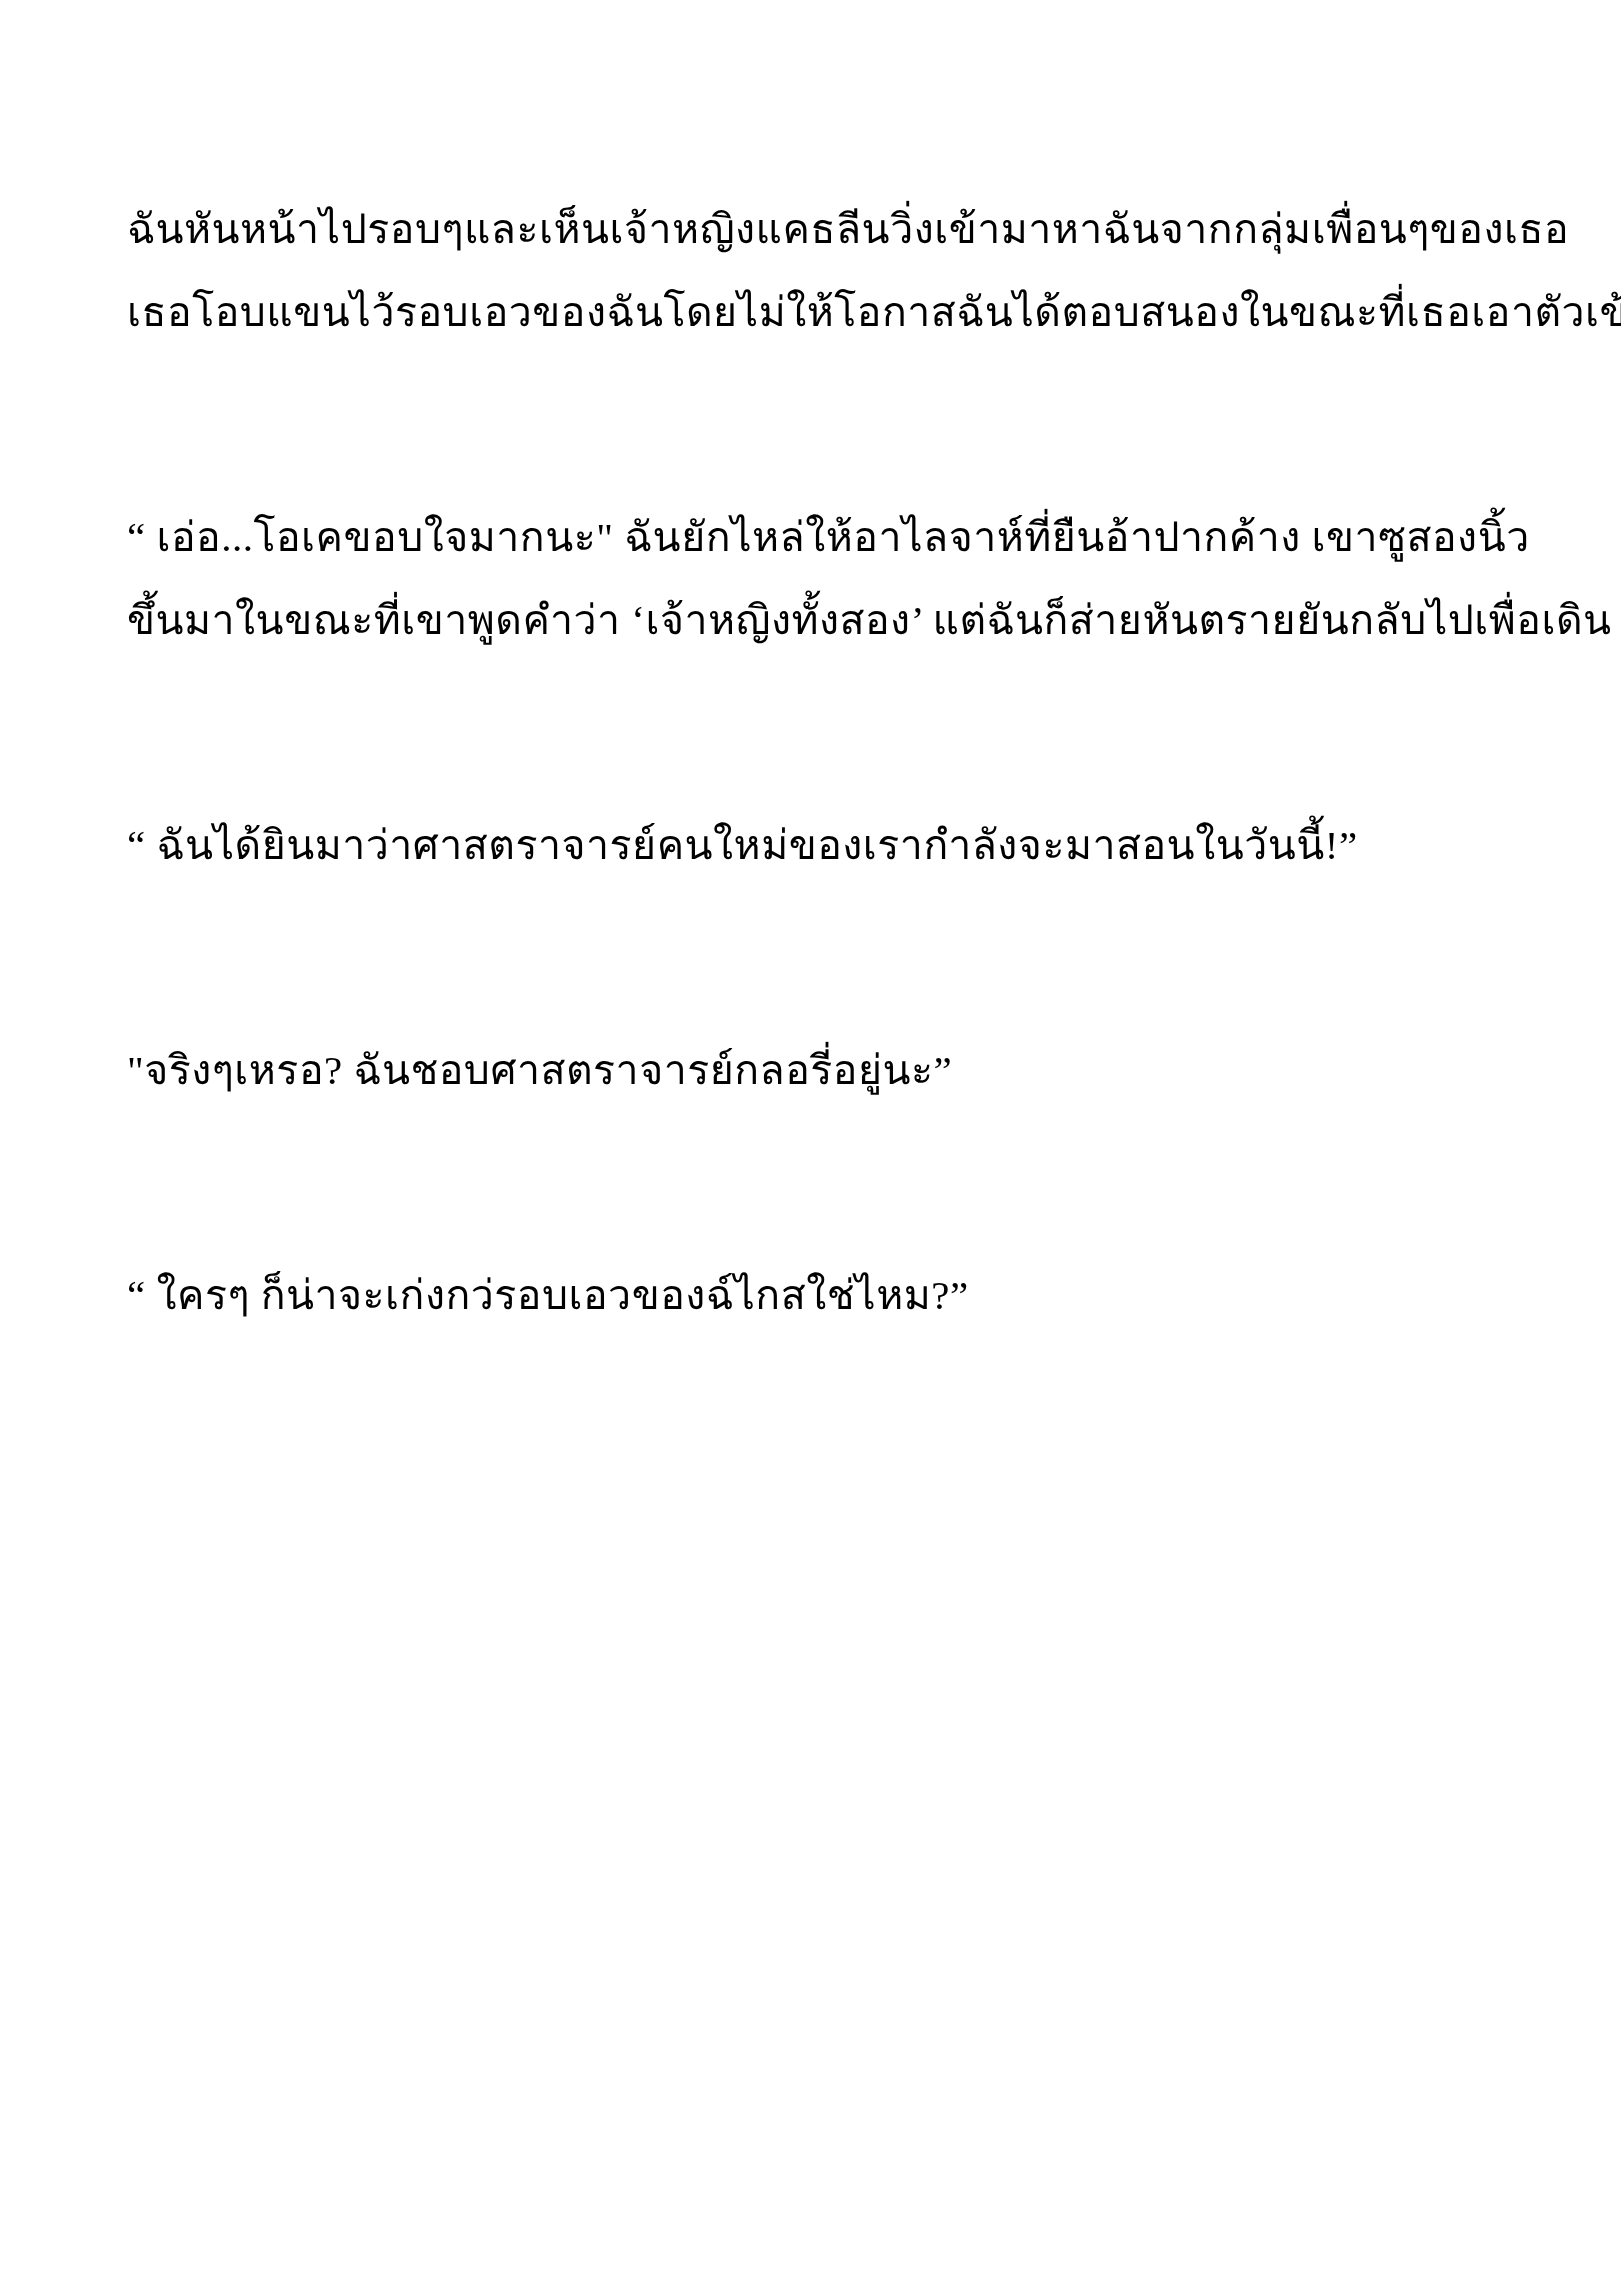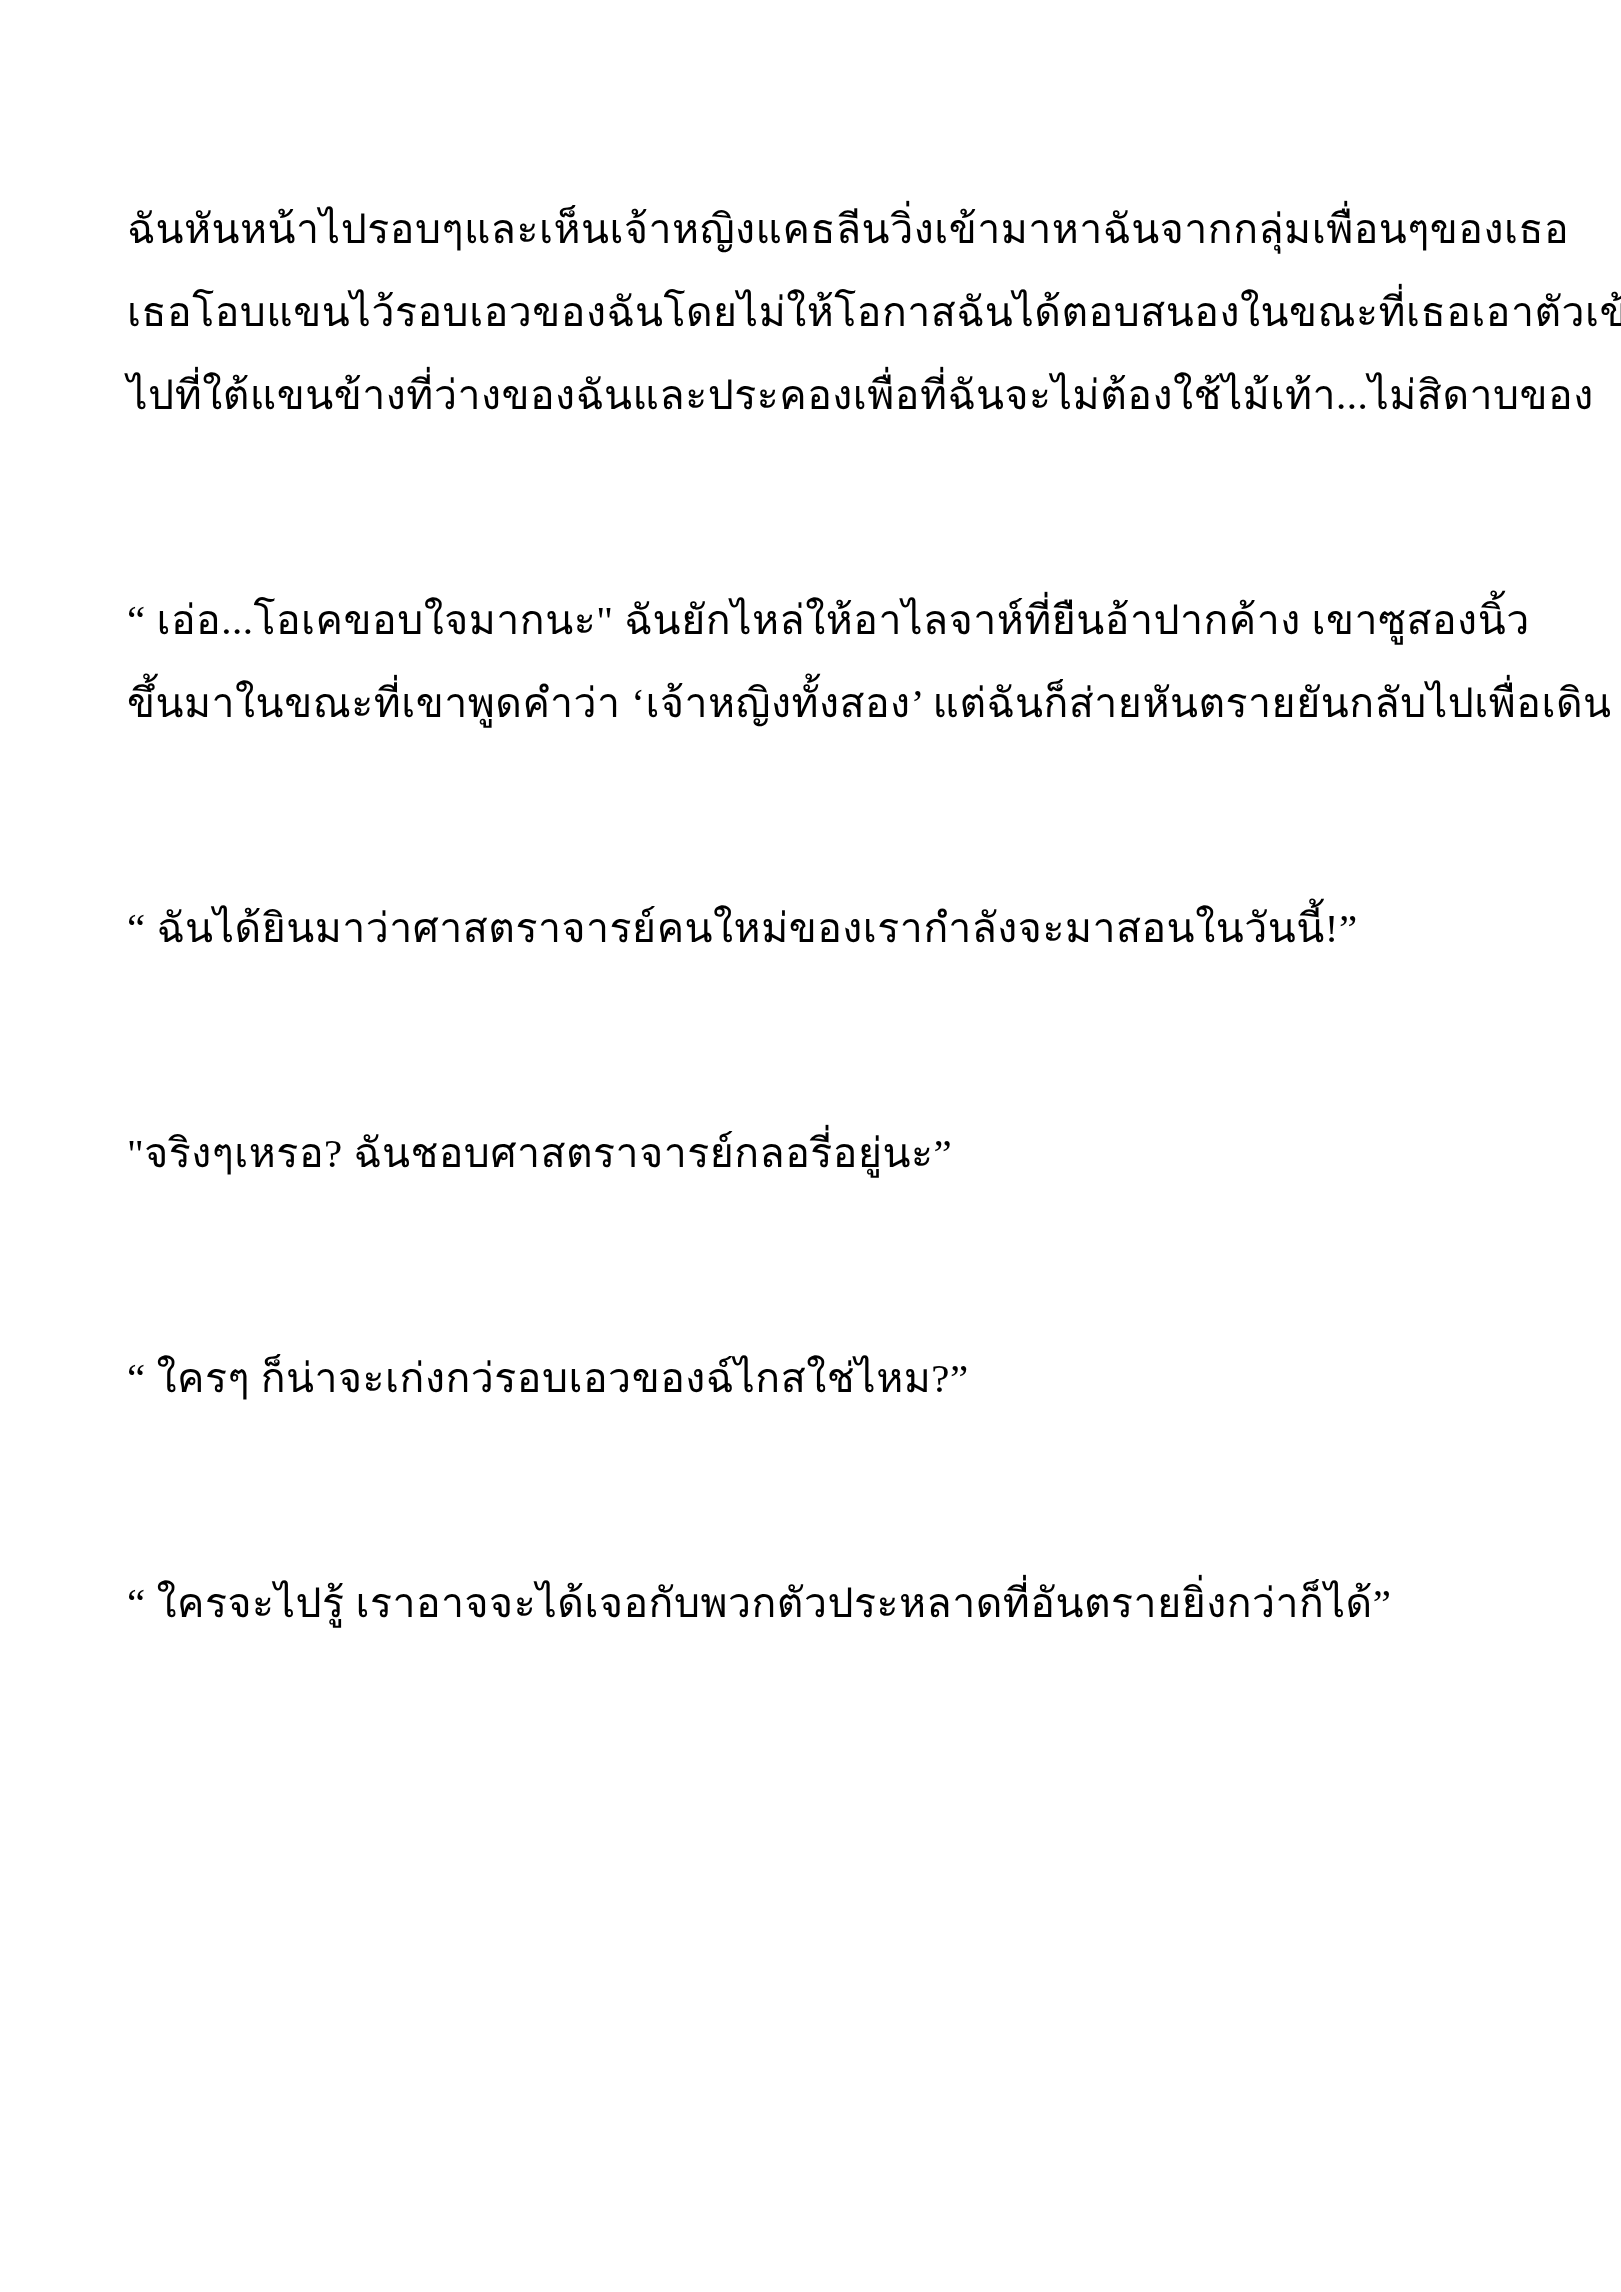--- a/index.html
+++ b/index.html
@@ -29,33 +29,29 @@
   }
 </style>
 </head>
 <body>
 
 <div class="page">
   <div>
       <div class="paragraph">
         <div class="text-line">ฉันหันหน้าไปรอบๆและเห็นเจ้าหญิงแคธลีนวิ่งเข้ามาหาฉันจากกลุ่มเพื่อนๆของเธอ</div>
         <div class="text-line">เธอโอบแขนไว้รอบเอวของฉันโดยไม่ให้โอกาสฉันได้ตอบสนองในขณะที่เธอเอาตัวเข้า</div>
-        <div class="text-line">ไปที่ใต้แขนข้างที่ว่างของฉันและประคองเพื่อที่ฉันจะไม่ต้องใช้ไม้เท้า...ไม่สิดาบของ</div>
       </div>
       <div class="paragraph">
         <div class="text-line">“ เอ่อ...โอเคขอบใจมากนะ" ฉันยักไหล่ให้อาไลจาห์ที่ยืนอ้าปากค้าง เขาซูสองนิ้ว</div>
         <div class="text-line">ขึ้นมาในขณะที่เขาพูดคำว่า ‘เจ้าหญิงทั้งสอง’ แต่ฉันก็ส่ายหันตรายยันกลับไปเพื่อเดิน</div>
       </div>
       <div class="paragraph">
         <div class="text-line">“ ฉันได้ยินมาว่าศาสตราจารย์คนใหม่ของเรากำลังจะมาสอนในวันนี้!”</div>
       </div>
       <div class="paragraph">
         <div class="text-line">"จริงๆเหรอ? ฉันชอบศาสตราจารย์กลอรี่อยู่นะ”</div>
       </div>
       <div class="paragraph">
         <div class="text-line">“ ใครๆ ก็น่าจะเก่งกว่รอบเอวของฉ์ไกสใช่ไหม?”</div>
       </div>
-      <div class="paragraph">
-        <div class="text-line">“ ใครจะไปรู้ เราอาจจะได้เจอกับพวกตัวประหลาดที่อันตรายยิ่งกว่าก็ได้”</div>
-      </div>
     </div>
 </div>
 
 
 </body></html>

